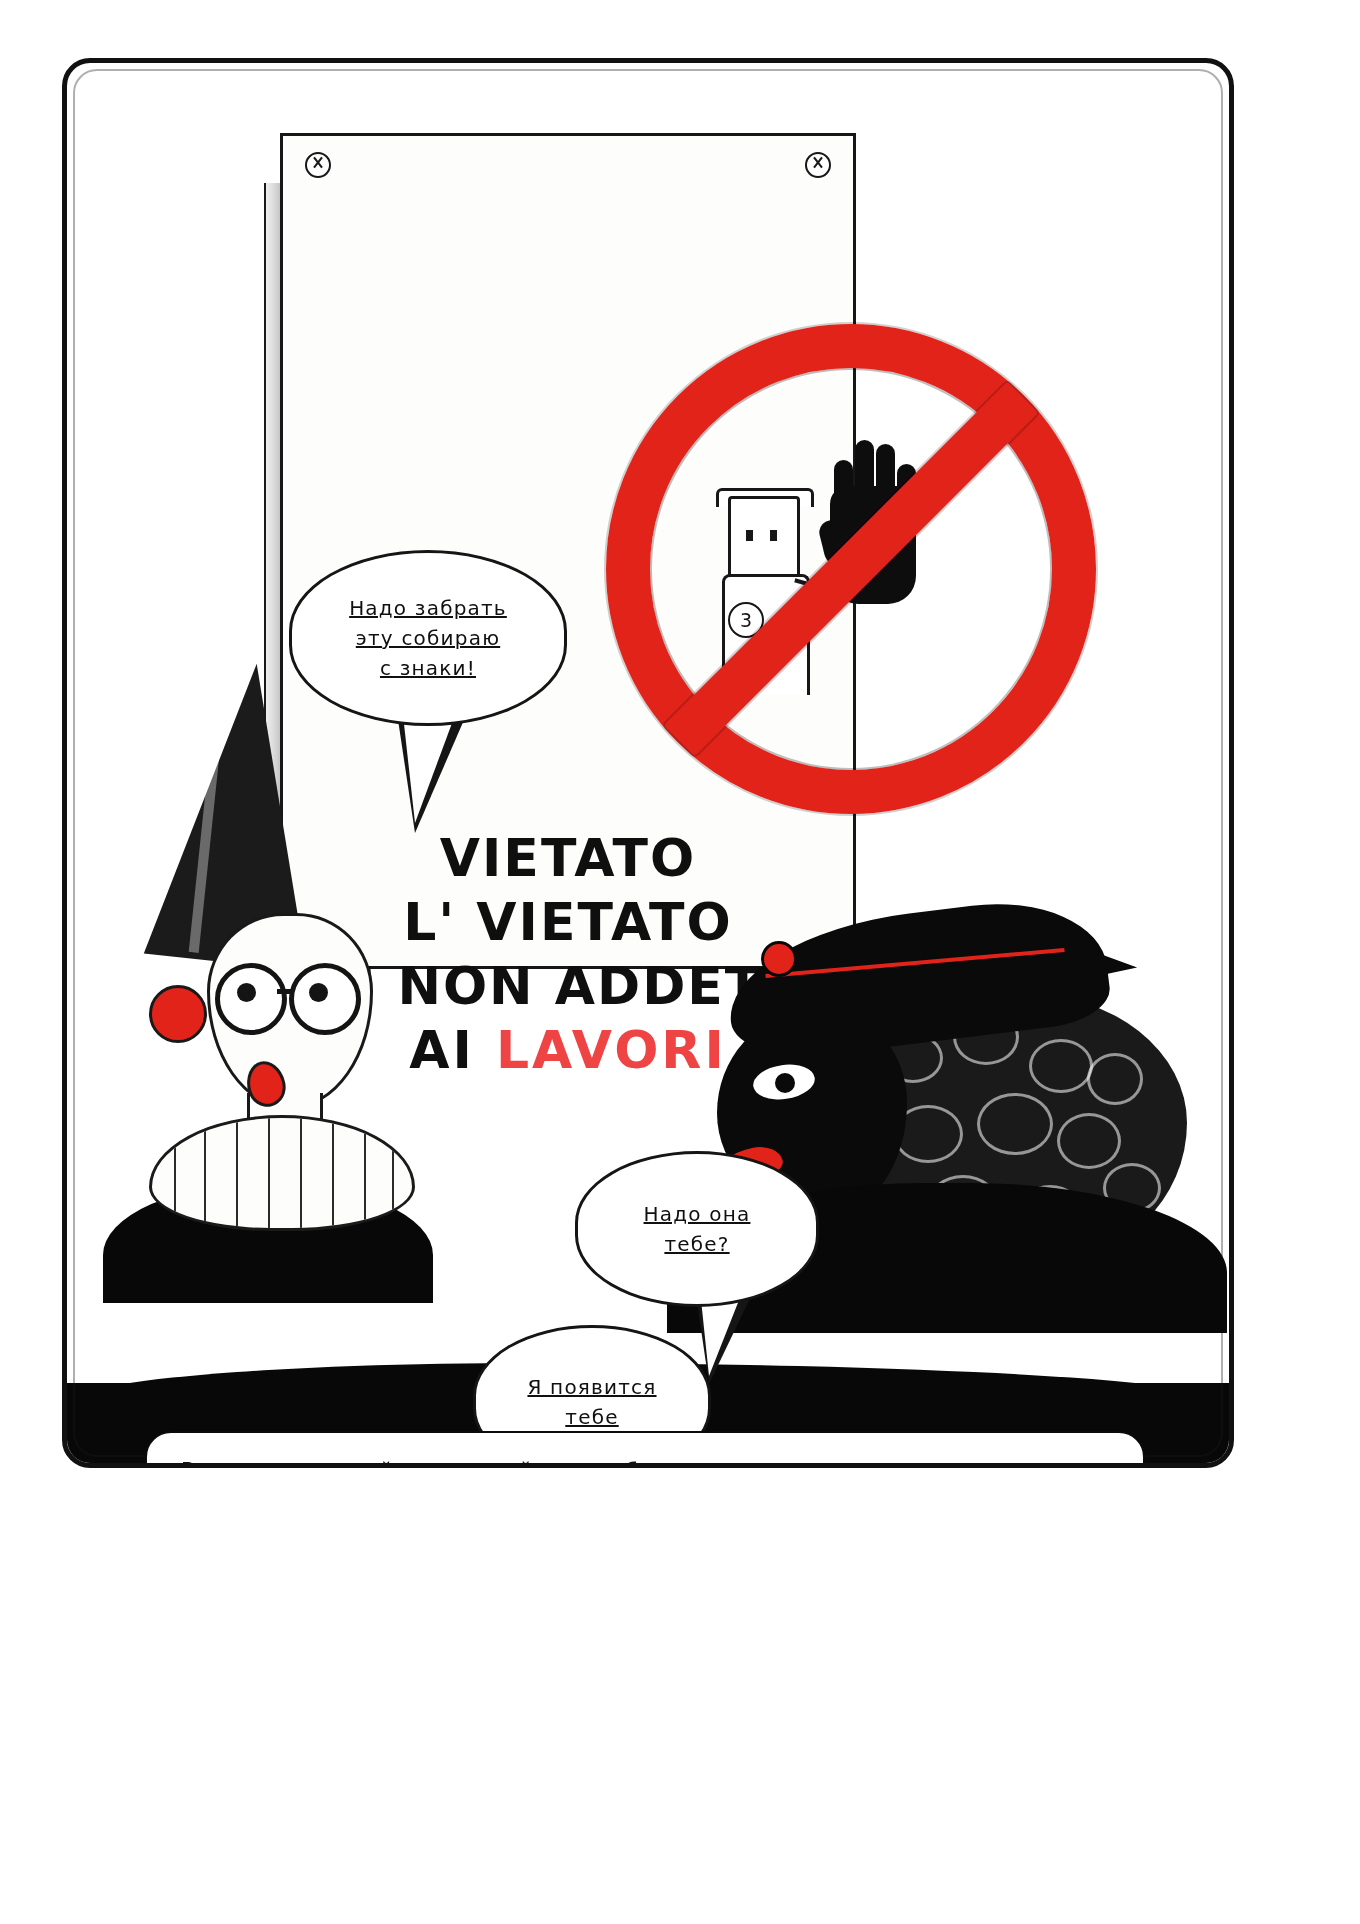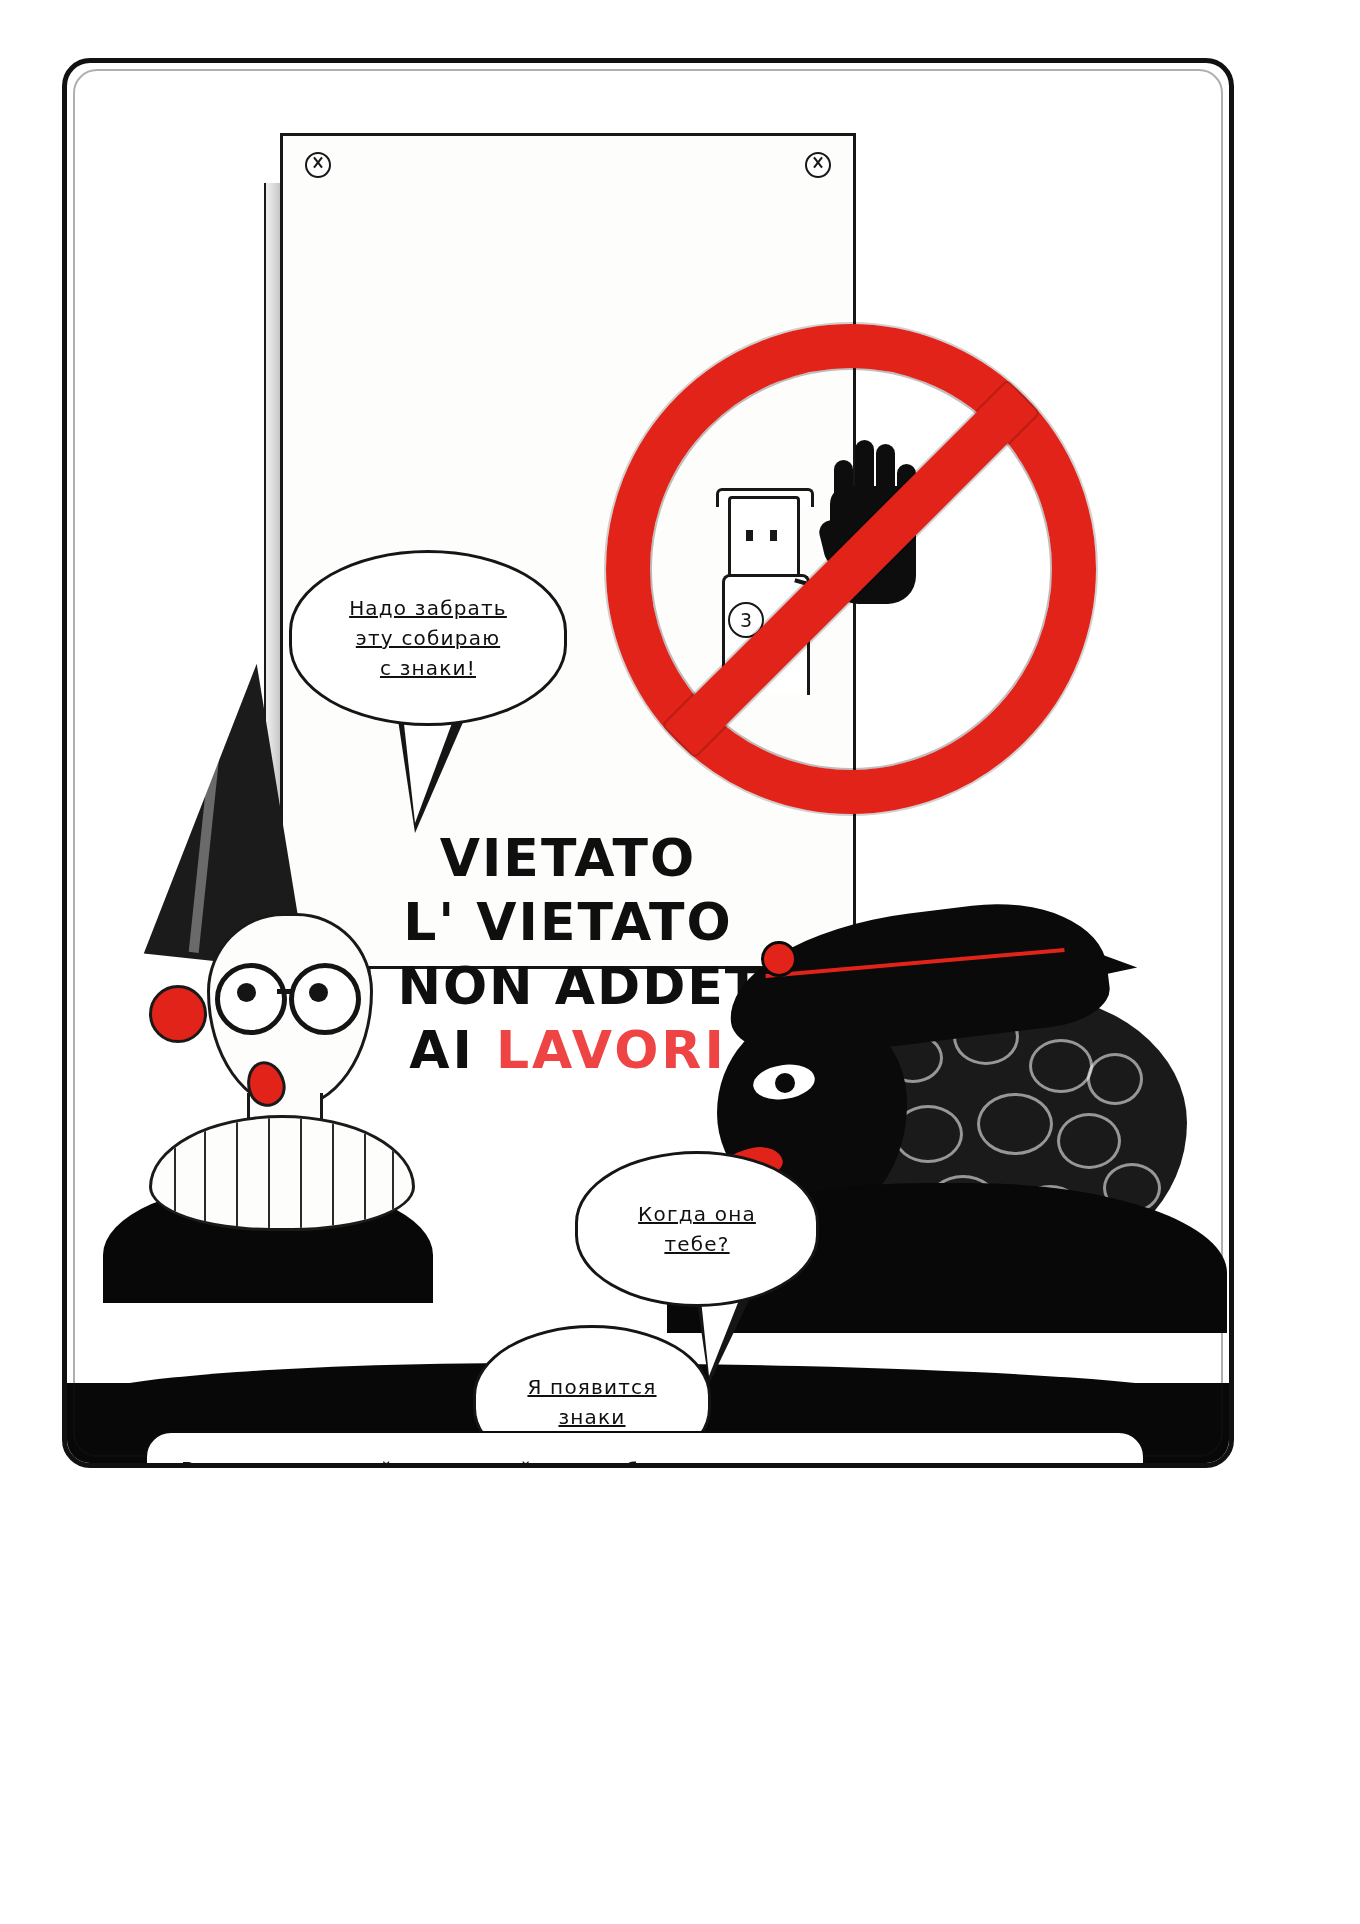--- a/index.html
+++ b/index.html
@@ -649,30 +649,30 @@
     <div>
       <span>Надо забрать</span>
       <span>эту собираю</span>
       <span>с знаки!</span>
     </div>
   </div>
 
   <div class="tail" id="bubble-2-tail"></div>
   <div class="bubble" id="bubble-2">
     <div>
-      <span>Когда она</span>
+      <span>Надо она</span>
       <span>тебе?</span>
     </div>
   </div>
 
   <div class="tail" id="bubble-3-tail"></div>
   <div class="bubble" id="bubble-3">
     <div>
       <span>Я появится</span>
-      <span>знаки</span>
+      <span>тебе</span>
     </div>
   </div>
 
   <div id="band-top-edge"></div>
   <div id="black-band"></div>
   <div id="caption-box">
     <div id="caption-text">В его театральной мастерской висела большая коллекция дорожных знаков. Когда Пьеро выгнали из театра, знаки пришлось отправить к маме. Она сложила их на балкон и жаловалась, что теперь ей некуда ставить банки с солеными грибами и вареньями, а Пьеро обещал забрать знаки, как только у него появится свой дом.</div>
   </div>
 
 </div>

